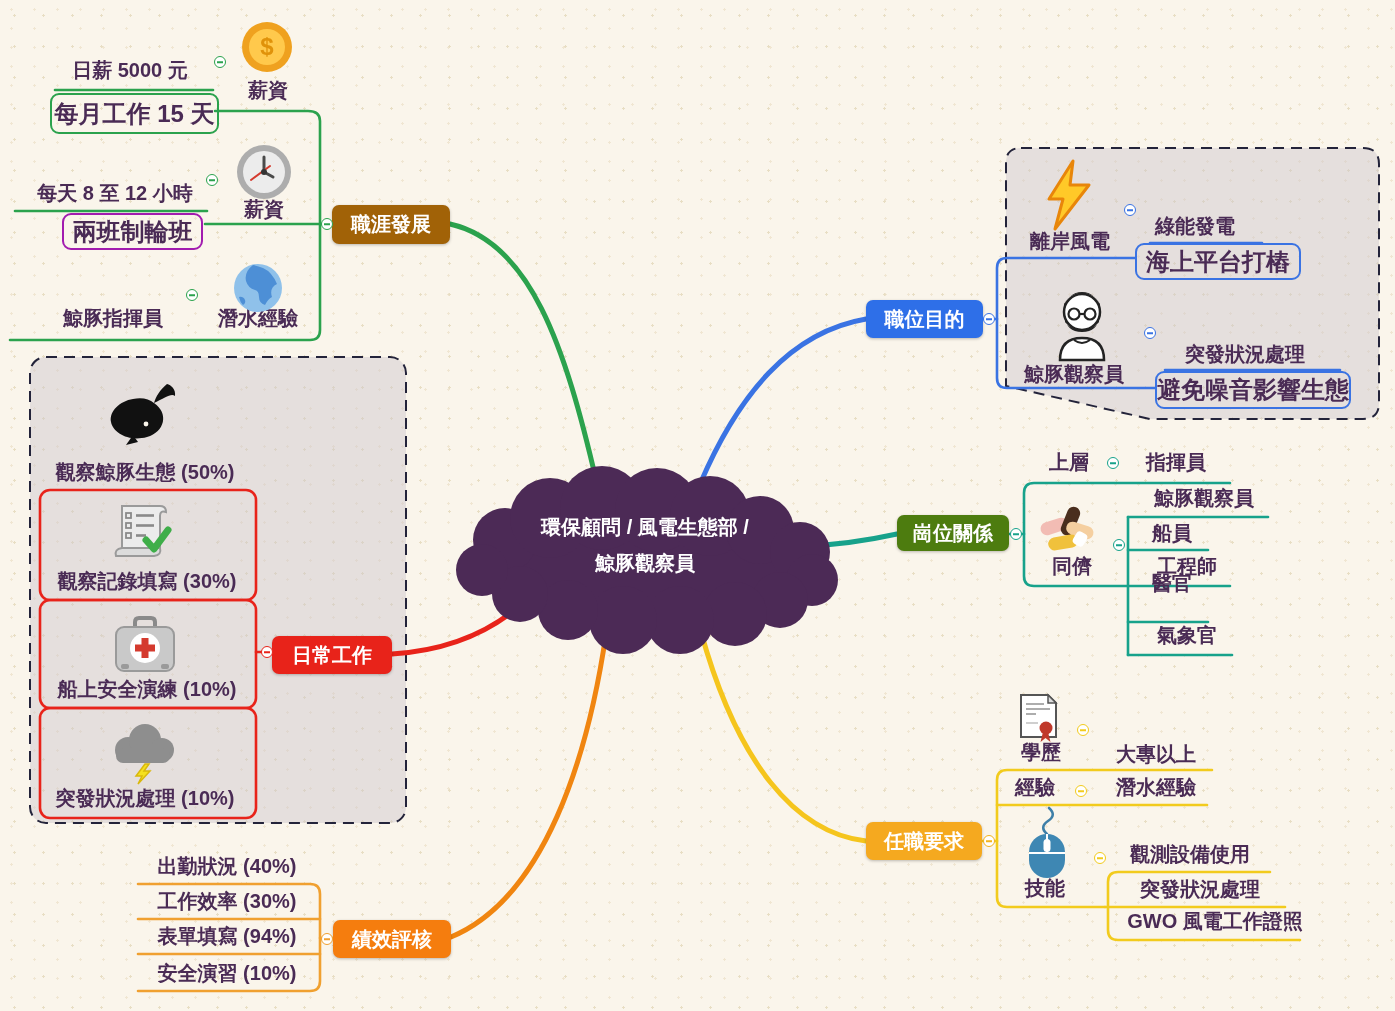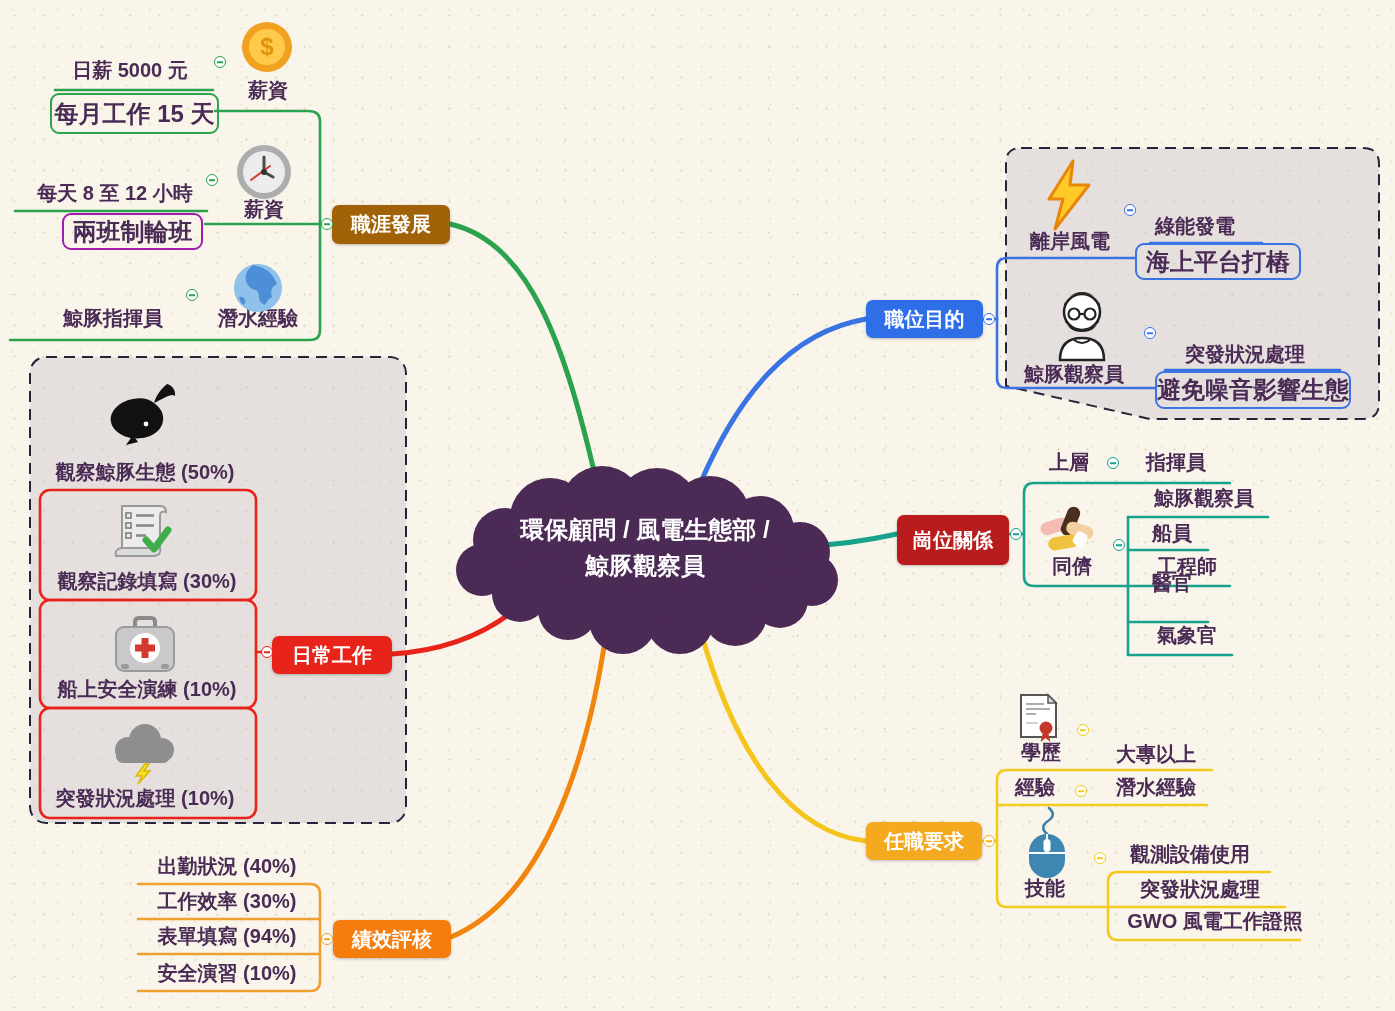--- a/index.html
+++ b/index.html
@@ -30,21 +30,21 @@
   .cbtn{
     position:absolute;width:12px;height:12px;border-radius:50%;
     background:#fff;border:1.5px solid currentColor;box-sizing:border-box;
   }
   .cbtn::after{
     content:'';position:absolute;left:2px;right:2px;top:50%;height:1.5px;
     background:currentColor;transform:translateY(-50%);
   }
   .cloud{position:absolute;left:450px;top:478px;width:390px;height:160px}
   .cloud svg{overflow:visible}
-  .cloud-line{position:absolute;left:10px;width:370px;text-align:center;color:#fff;font-weight:700;font-size:24px;white-space:nowrap}
+  .cloud-line{position:absolute;left:10px;width:370px;text-align:center;color:#fff;font-weight:700;font-size:20px;white-space:nowrap}
 </style>
 </head>
 <body>
 
 <svg class="layer" width="1395" height="1011" viewBox="0 0 1395 1011">
 
   <g>
     <rect x="30" y="357" width="376" height="466" rx="16" fill="rgba(205,198,205,0.45)" stroke="#23233A" stroke-width="2" stroke-dasharray="11 7"></rect>
   </g>
   <g>
@@ -124,21 +124,21 @@
         <circle cx="70" cy="116" r="28"></circle>
         <circle cx="32" cy="92" r="26"></circle>
     </g>
   </svg>
   <div class="cloud-line" style="top:36px">環保顧問 / 風電生態部 /</div>
   <div class="cloud-line" style="top:72px">鯨豚觀察員</div>
 </div>
 
 <div class="topic-box" style="left:332px;top:205px;width:118px;height:39px;background:#a16207">職涯發展</div>
 <div class="topic-box" style="left:866px;top:300px;width:117px;height:38px;background:#2E6FE8">職位目的</div>
-<div class="topic-box" style="left:897px;top:515px;width:112px;height:50px;background:#b91c1c">崗位關係</div>
+<div class="topic-box" style="left:897px;top:515px;width:112px;height:36px;background:#4d7c0f">崗位關係</div>
 <div class="topic-box" style="left:272px;top:636px;width:120px;height:38px;background:#E8231A">日常工作</div>
 <div class="topic-box" style="left:333px;top:920px;width:118px;height:38px;background:#F57D0E">績效評核</div>
 <div class="topic-box" style="left:866px;top:822px;width:116px;height:38px;background:#F5A91F">任職要求</div>
 
 <div class="sub" style="left:238px;top:78px;width:60px">薪資</div>
 <div class="sub" style="left:50px;top:58px;width:160px">日薪 5000 元</div>
 <div class="boxed" style="left:50px;top:93px;width:165px;height:37px;border:2px solid #2BA24D">
   <span>每月工作 15 天</span>
 </div>
 <div class="sub" style="left:234px;top:197px;width:60px">薪資</div>

